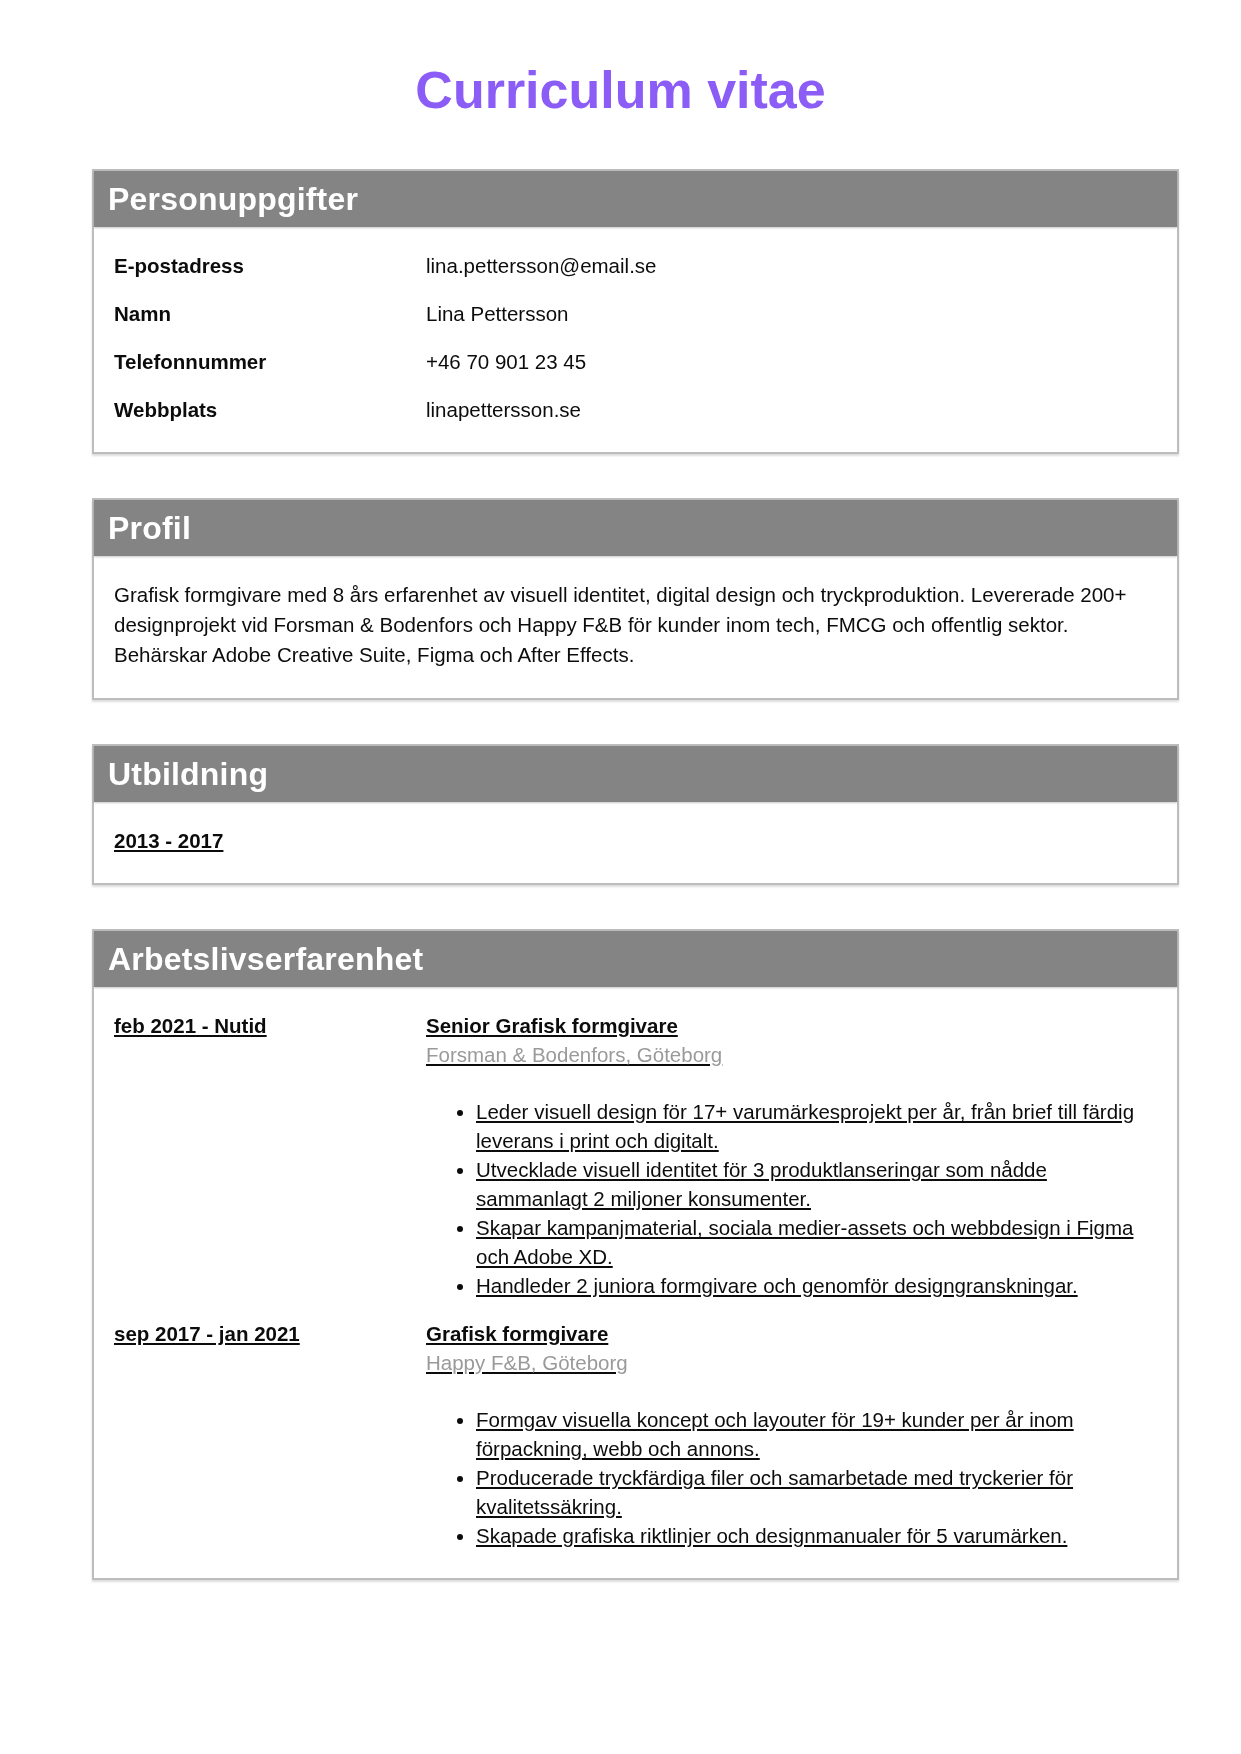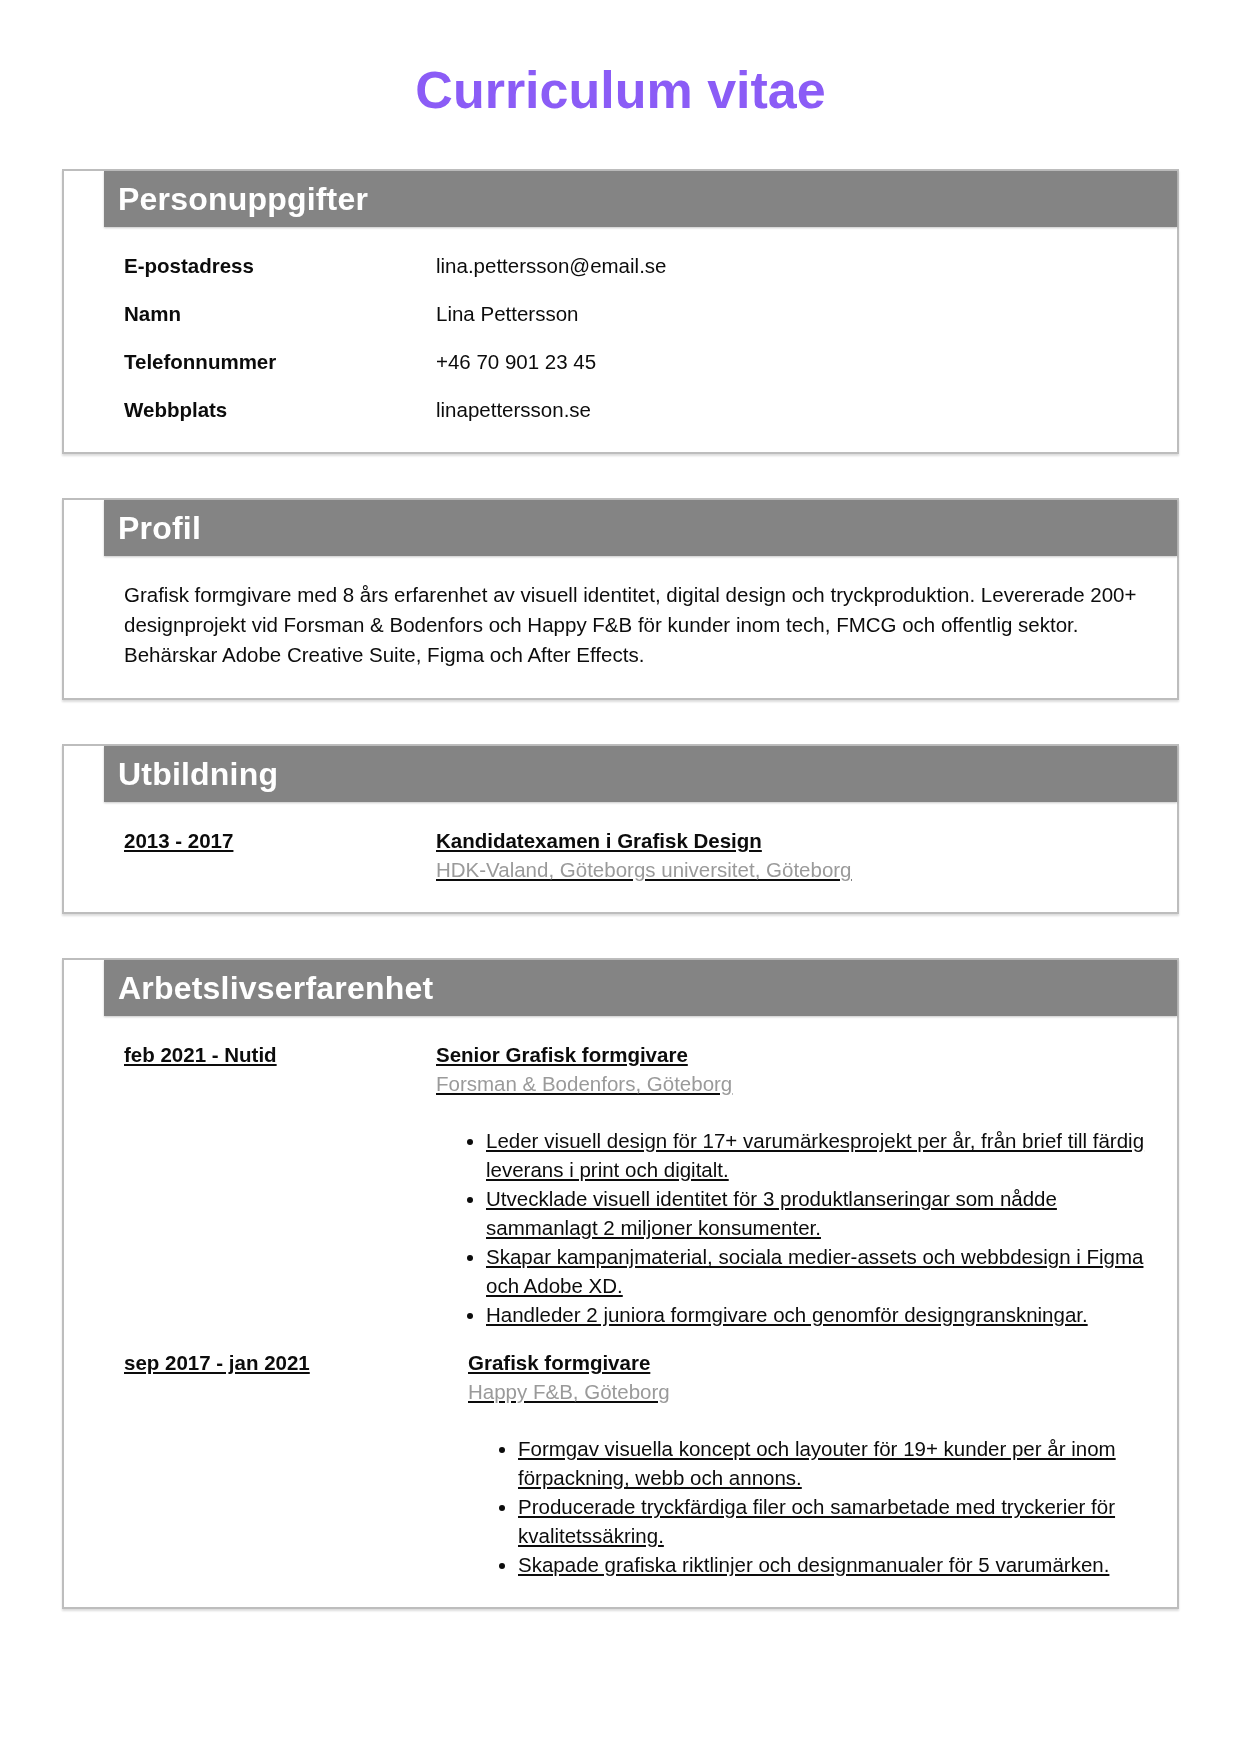--- a/index.html
+++ b/index.html
@@ -21,25 +21,24 @@
     font-size: 52px;
     font-weight: bold;
     color: #8b5cf6;
     letter-spacing: 0px;
     line-height: 1.1;
   }
 
   .sections { margin-top: 50px; }
 
   .section {
-    margin: 0 62px 44px 62px;
+    margin: 0 62px 44px 92px;
     border: 2px solid var(--border, #bdbdbd);
     background: #ffffff;
     box-shadow: 0 2px 2px rgba(0,0,0,0.14);
-    padding-left: 40px;
   }
   .section-header {
     background: var(--bar, #848484);
     height: 56px;
     display: flex;
     align-items: center;
     padding: 0 14px;
     box-shadow: 0 1px 2px rgba(0,0,0,0.22);
   }
   .section-title {
@@ -59,21 +58,21 @@
   .kv-row { display: flex; margin-bottom: 19px; }
   .kv-row:last-child { margin-bottom: 0; }
   .kv-label { width: 312px; flex: 0 0 312px; font-weight: bold; }
   .kv-value { flex: 1; }
 
   
   .profile-text { margin: 0; line-height: 30px; }
 
   
   .entry { display: flex; text-decoration: underline; }
-  .entry + .entry { margin-top: 19px; gap: 32px; }
+  .entry + .entry { margin-top: 19px; }
   .entry-period { width: 312px; flex: 0 0 312px; font-weight: bold; }
   .entry-main { flex: 1; min-width: 0; }
   .entry-role { font-weight: bold; }
   .entry-company { color: var(--muted, #9a9a9a); }
 
   .entry-bullets {
     margin: 28px 0 0 0;
     padding-left: 50px;
     list-style: disc;
   }
@@ -121,24 +120,20 @@
       </div>
     </section>
 
     <section class="section">
       <header class="section-header">
         <span class="section-title">Utbildning</span>
       </header>
       <div class="section-body">
         <div class="entry">
           <div class="entry-period">2013 - 2017</div>
-          <div class="entry-main">
-            <div class="entry-role">Kandidatexamen i Grafisk Design</div>
-            <div class="entry-company">HDK-Valand, Göteborgs universitet, Göteborg</div>
-          </div>
         </div>
       </div>
     </section>
 
     <section class="section">
       <header class="section-header">
         <span class="section-title">Arbetslivserfarenhet</span>
       </header>
       <div class="section-body">
 

